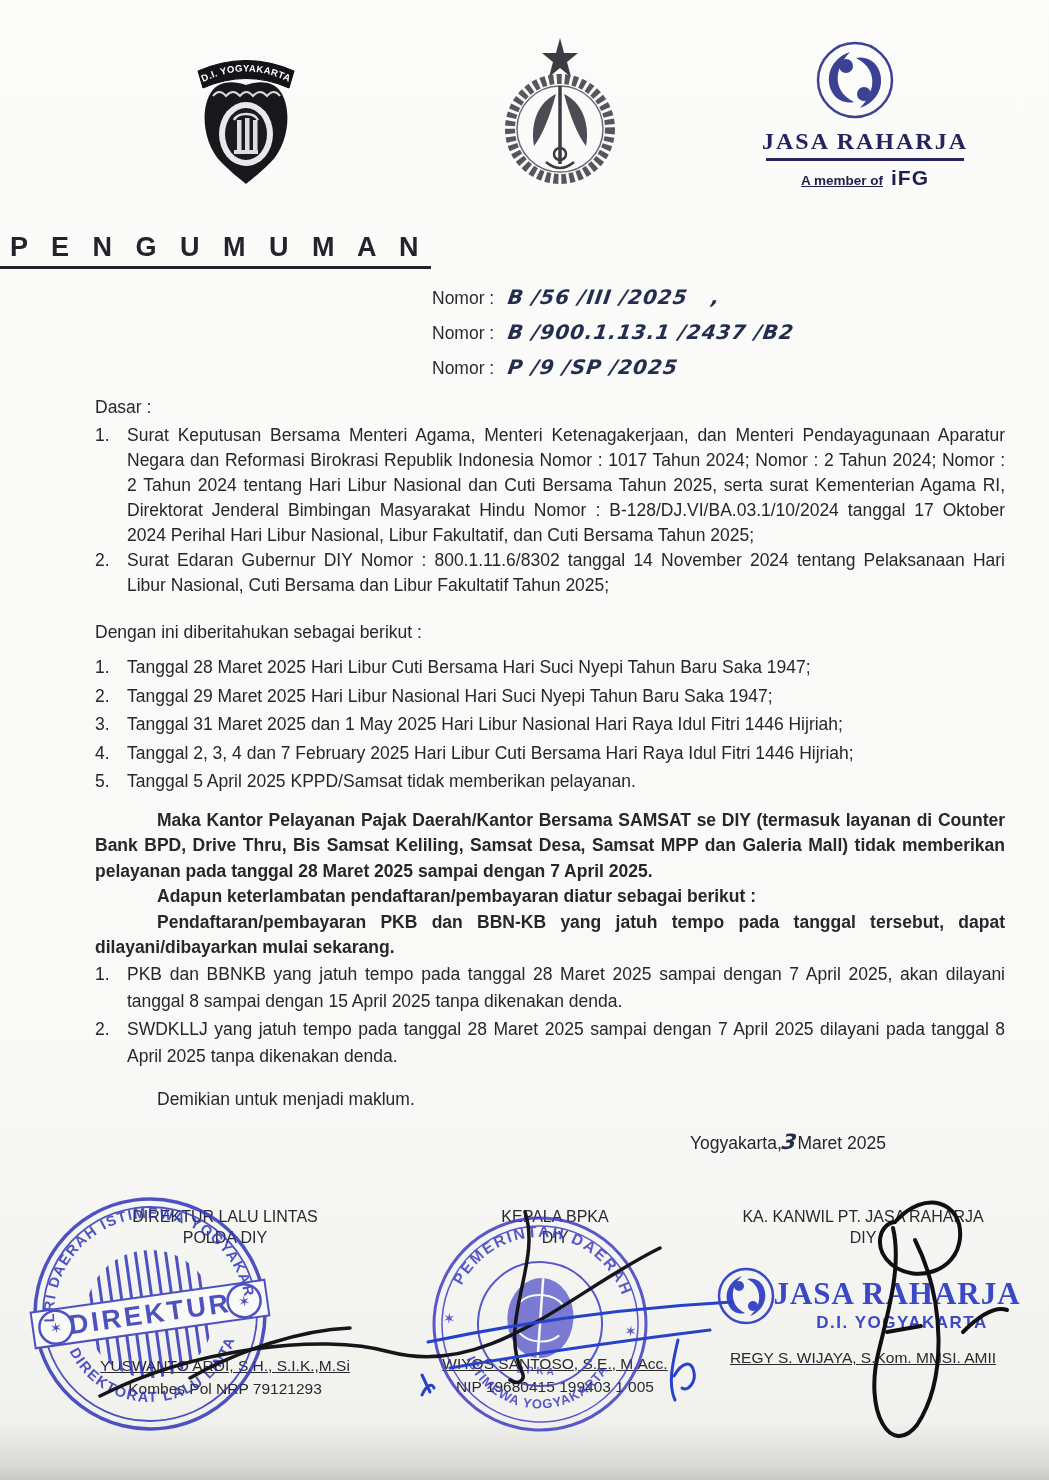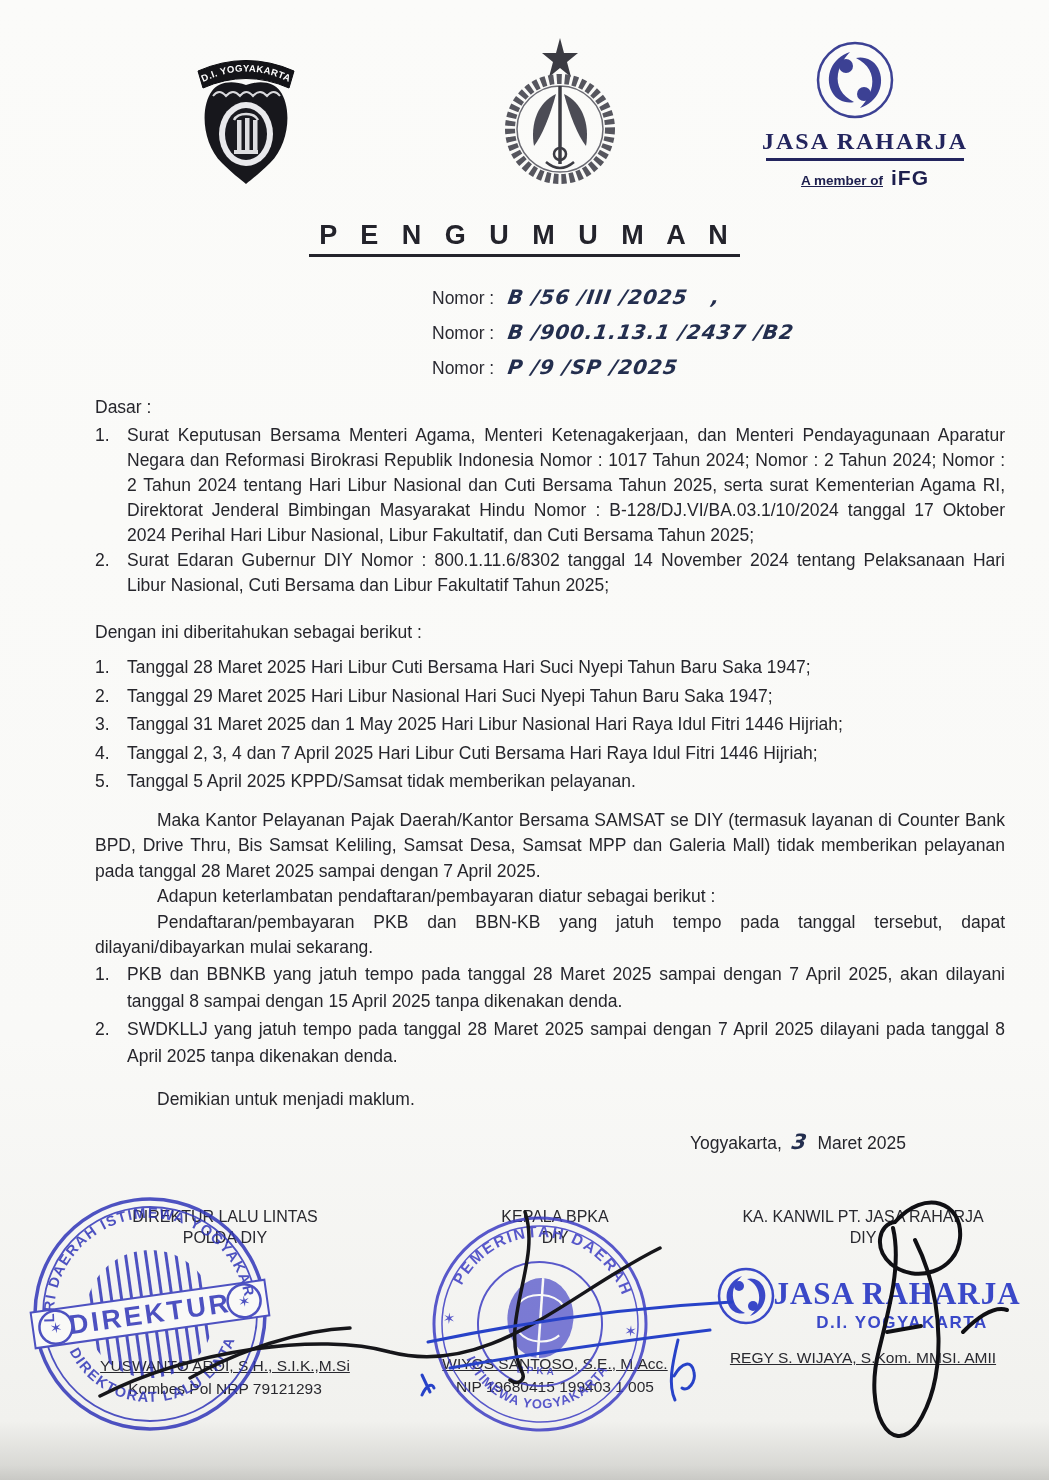--- a/index.html
+++ b/index.html
@@ -20,47 +20,47 @@
   .jr-word {
     font-family:"Liberation Serif", serif; font-weight:bold; font-size:24px;
     letter-spacing:2px; color:#23255e; margin-top:2px;
   }
   .jr-rule { height:3px; background:#23255e; margin:3px 4px 5px; }
   .jr-member { display:flex; justify-content:center; align-items:baseline; gap:8px; color:#1d1f4e; }
   .jr-member .m1 { font-size:13.5px; font-weight:bold;text-decoration:underline; }
   .jr-member .m2 { font-size:21px; font-weight:900; letter-spacing:1px; }
 
   
-  .title-wrap { position:absolute; top:220px; left:0; width:100%; text-align:center; }
+  .title-wrap { position:absolute; top:232px; left:0; width:100%; }
   .title-text {
     display:inline-block; font-size:27px; font-weight:bold; letter-spacing:8px;
     color:#23232b; border-bottom:3px solid #23232b; padding:0 4px 3px 10px;
   }
   .nomor-block { position:absolute; left:432px; top:274px; }
   .nomor-row { height:35px; display:flex; align-items:flex-end; font-size:17.5px; color:#2a2a32; }
   .nomor-row .lbl { width:76px; flex:none; }
   .hw {
     font-family:"DejaVu Sans", sans-serif; font-style:italic; font-weight:bold;
     color:#232e4e; transform:skewX(-8deg); display:inline-block; font-size:20px;
     letter-spacing:1px; white-space:pre;
   }
 
   
   .content { position:absolute; left:95px; top:395px; width:910px; font-size:17.5px; line-height:25px; }
-  .just { text-align:justify; }
+  .just { text-align:justify;font-weight:bold; }
   .li { display:flex; }
   .li .n { width:32px; flex:none; }
   .li .t { flex:1; text-align:justify; }
   .dasar-label { margin-bottom:3px; }
   .gap22 { height:22px; } .gap12 { height:12px; } .gap8 { height:8px; }
   .hol-list .li { line-height:28.5px; }
   .para { text-indent:62px; line-height:25.5px; }
   .late-list .li { line-height:27.5px; }
   .closing { margin-top:16px; text-indent:62px; }
-  .dateline { margin-top:18px; padding-left:595px; display:flex; align-items:baseline; gap:10px; }
+  .dateline { margin-top:18px; padding-left:595px; display:flex; align-items:baseline; }
   .dateline .hw { font-size:21px; }
 
   
   .sig-col { position:absolute; top:1206px; text-align:center; font-size:16px; line-height:21px; color:#29292f; }
   .sig-col-1 { left:60px; width:330px; }
   .sig-col-2 { left:410px; width:290px; }
   .sig-col-3 { left:703px; width:320px; }
   .sig-name { position:absolute; left:0; width:100%; font-size:15.5px; line-height:23px; }
   .sig-name .nm { text-decoration:underline; white-space:nowrap; }
   .sig-col-1 .sig-name { top:148px; }
@@ -166,21 +166,21 @@
       <div class="li">
           <span class="n">2.</span>
           <span class="t">Tanggal 29 Maret 2025 Hari Libur Nasional Hari Suci Nyepi Tahun Baru Saka 1947;</span>
         </div>
       <div class="li">
           <span class="n">3.</span>
           <span class="t">Tanggal 31 Maret 2025 dan 1 May 2025 Hari Libur Nasional Hari Raya Idul Fitri 1446 Hijriah;</span>
         </div>
       <div class="li">
           <span class="n">4.</span>
-          <span class="t">Tanggal 2, 3, 4 dan 7 April 2025 Hari Libur Cuti Bersama Hari Raya Idul Fitri 1446 Hijriah;</span>
+          <span class="t">Tanggal 2, 3, 4 dan 7 February 2025 Hari Libur Cuti Bersama Hari Raya Idul Fitri 1446 Hijriah;</span>
         </div>
       <div class="li">
           <span class="n">5.</span>
           <span class="t">Tanggal 5 April 2025 KPPD/Samsat tidak memberikan pelayanan.</span>
         </div>
     </div>
 
     <div class="gap12"></div>
     <div class="para just">Maka Kantor Pelayanan Pajak Daerah/Kantor Bersama SAMSAT se DIY (termasuk layanan di Counter Bank BPD, Drive Thru, Bis Samsat Keliling, Samsat Desa, Samsat MPP dan Galeria Mall) tidak memberikan pelayanan pada tanggal 28 Maret 2025 sampai dengan 7 April 2025.</div>
     <div class="para just">Adapun keterlambatan pendaftaran/pembayaran diatur sebagai berikut :</div>

